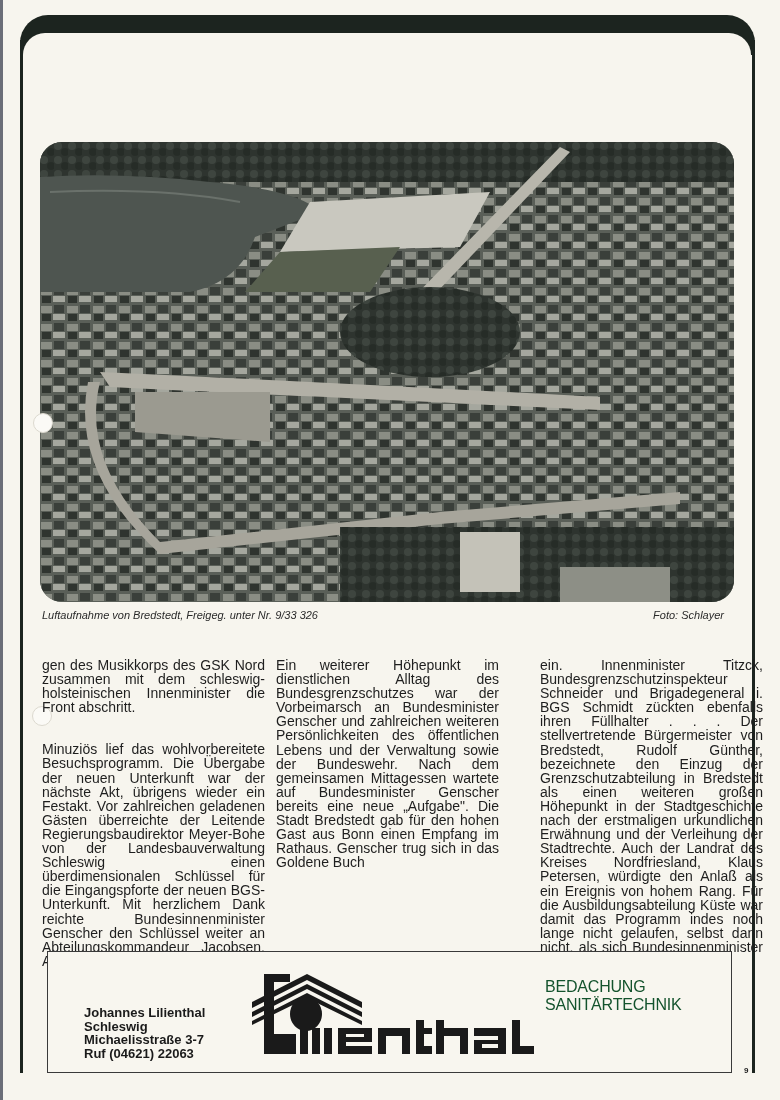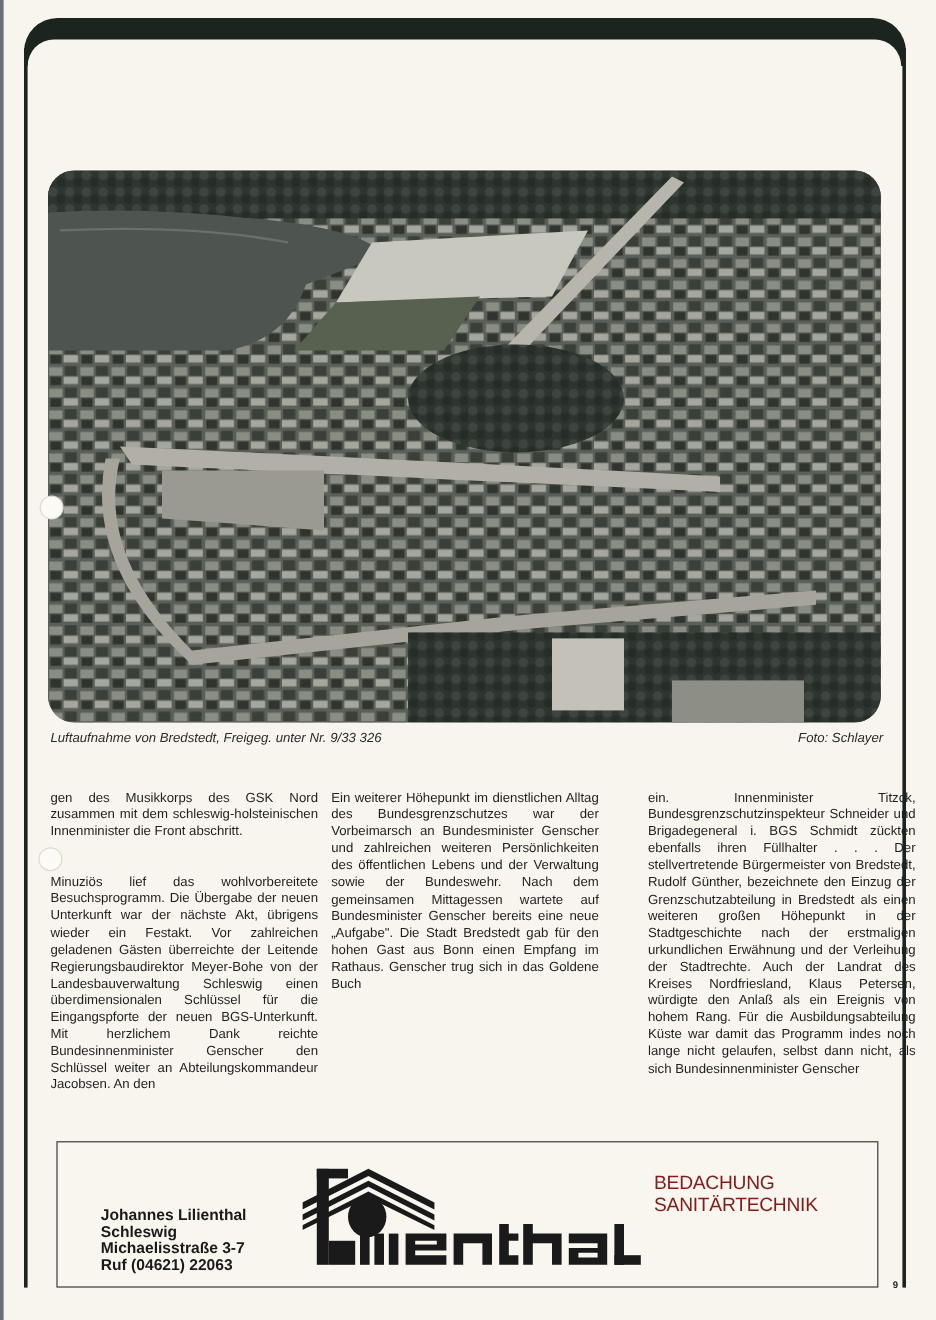--- a/index.html
+++ b/index.html
@@ -37,26 +37,26 @@
     position: absolute; left: 40px; top: 142px; width: 694px; height: 460px;
     border-radius: 22px; overflow: hidden;
     background: #4d524c;
   }
   .photo svg { display: block; }
 
   .caption {
     position: absolute; top: 609px; font-size: 11px; font-style: italic; color: #2a2a2a; text-align: right;
   }
   .caption-left { left: 42px; }
-  .caption-right { right: 44px; font-style: italic; }
+  .caption-right { right: 56px; font-style: italic; }
 
   
   .col {
     position: absolute; top: 658px; width: 223px;
-    font-size: 11px; line-height: 14.1px; text-align: justify;
+    font-size: 14px; line-height: 14.1px; text-align: justify;
     color: #1e1e1e;
   }
   .col p { margin: 0 0 14px 0; text-align-last: left; }
   .col-1 { left: 42px; }
   .col-2 { left: 276px; }
   .col-3 { left: 512px; margin-left: 28px; }
   .col-1 .p2 { margin-top: 28px; }
   .col-2 .p2 { margin-top: 0; }
 
   .punch {
@@ -68,21 +68,21 @@
   .ad {
     position: absolute; left: 47px; top: 951px; width: 683px; height: 120px;
     border: 1px solid #3a3a3a; background: #f8f6ef;
   }
   .ad-address {
     position: absolute; left: 36px; top: 54px;
     font-size: 13px; font-weight: bold; line-height: 13.5px; color: #1a1a1a;
   }
   .ad-services {
     position: absolute; left: 497px; top: 26px;
-    font-size: 16px; line-height: 18px; color: #7f1d1d; letter-spacing: -0.2px;
+    font-size: 16px; line-height: 18px; color: #14532d; letter-spacing: -0.2px;
   }
   .ad-logo { position: absolute; left: 204px; top: 20px; }
   .page-number {
     position: absolute; left: 744px; top: 1066px; font-size: 8px; font-weight: bold; color: #222;
   }
 </style>
 </head>
 <body>
 
 <div class="page-edge-left"></div>

